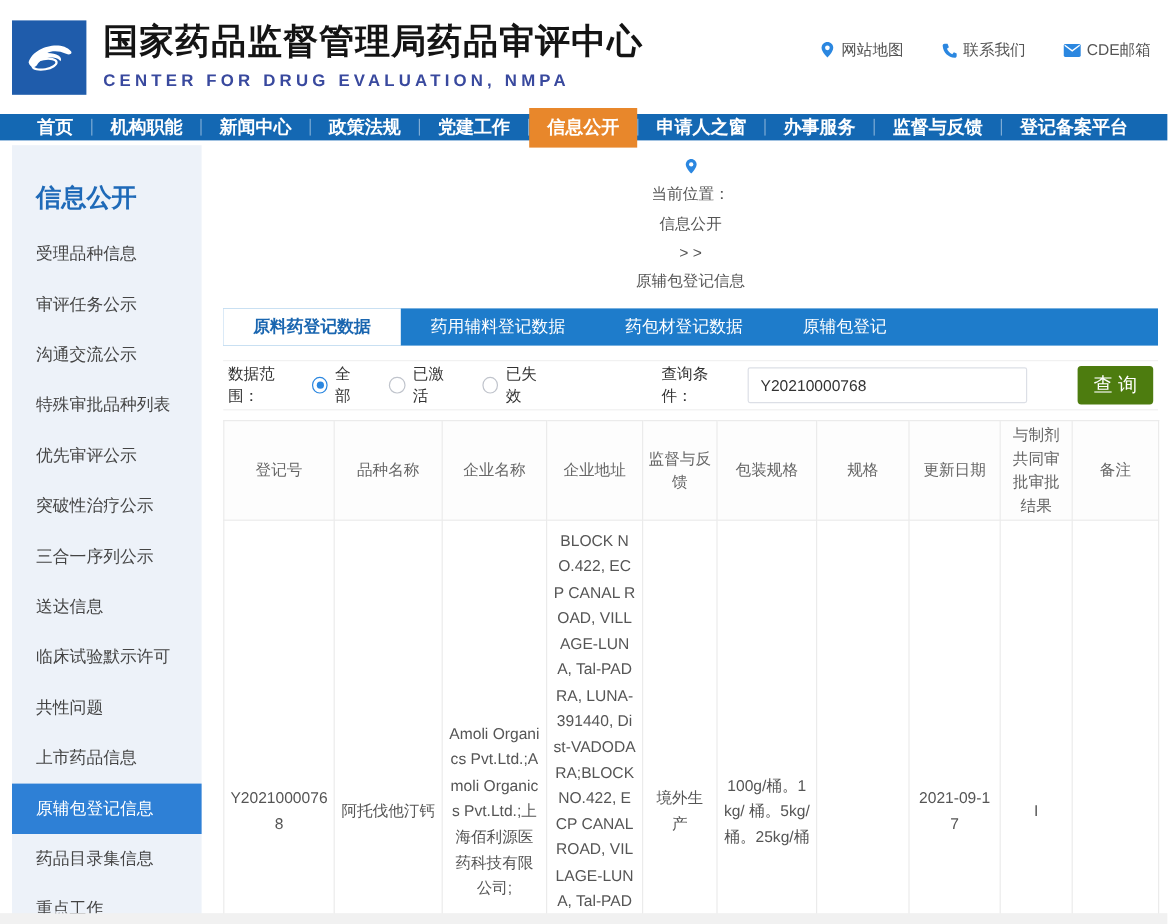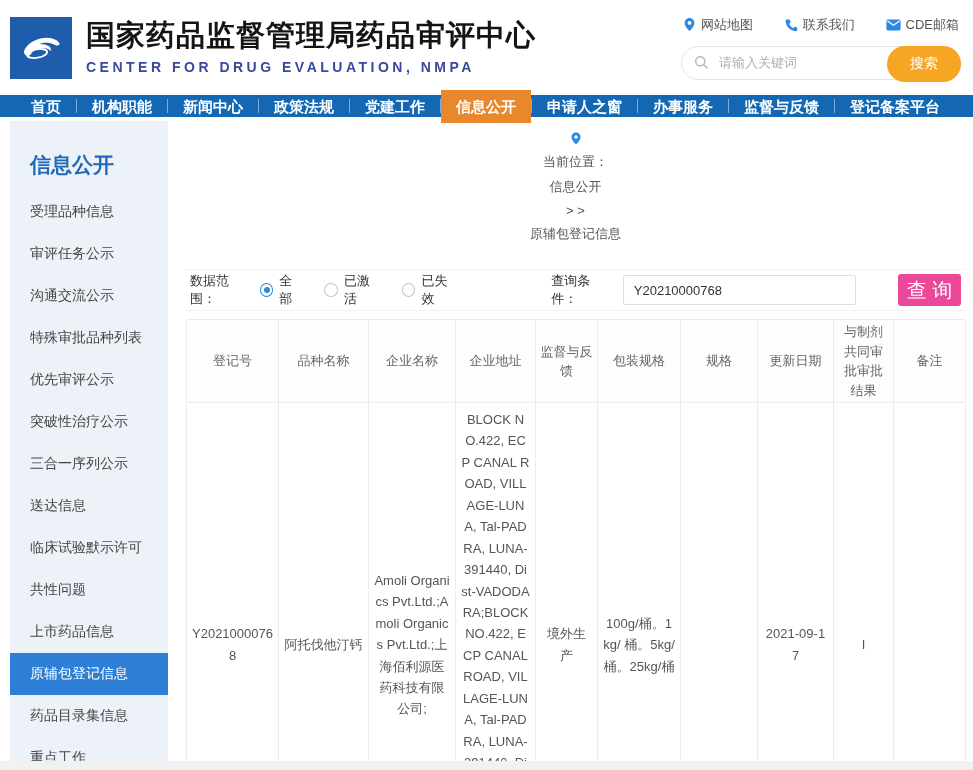--- a/index.html
+++ b/index.html
@@ -56,21 +56,21 @@
             font-size:13px; color:#333; padding:12px 4px; }
   .radio-group { display:flex; align-items:center; gap:20px; margin-left:6px; }
   .radio-opt { display:flex; align-items:center; gap:6px; cursor:pointer; }
   .radio { width:14px; height:14px; border:1px solid #c0c4cc; border-radius:50%; background:#fff; position:relative; }
   .radio.checked { border-color:#2b87e0; }
   .radio.checked::after { content:""; position:absolute; left:3px; top:3px; width:6px; height:6px;
                           border-radius:50%; background:#2b87e0; }
   .query-label { margin-left:92px; }
   .query-input { width:238px; height:30px; border:1px solid #dcdfe6; border-radius:2px;
                  padding:0 10px; font-size:13px; color:#333; outline:none; }
-  .query-btn { width:64px; height:32px; background:#ec4899; color:#fff; border:none; font-size:20px;
+  .query-btn { width:64px; height:32px; background:#4d7c0f; color:#fff; border:none; font-size:16px;
                margin-left:42px; border-radius:3px; cursor:pointer; }
 
   
   table.data { width:100%; border-collapse:collapse; margin-top:8px; font-size:13px; color:#555;
                table-layout:fixed; }
   table.data th { font-weight:400; color:#666; border:1px solid #ebebeb; height:58px;
                   background:#fdfdfd; padding:2px 4px; line-height:1.5; }
   table.data td { border:1px solid #ebebeb; text-align:center; padding:6px 5px;
                   word-break:break-all; line-height:1.65; height:317px; vertical-align:middle; }
 
@@ -115,30 +115,20 @@
       </span>
       <span class="quick-link">
         <span>
           <svg width="15" height="12" viewBox="0 0 18 14">
               <rect x="0.5" y="0.5" width="17" height="13" rx="1.6" fill="#2b87e0"></rect>
               <path d="M1.5 1.8 L9 7.4 L16.5 1.8" fill="none" stroke="#fff" stroke-width="1.4"></path>
             </svg>
         </span>
         <span>CDE邮箱</span>
       </span>
-    </div>
-    <div class="searchbar">
-      <span style="margin-right:8px;">
-        <svg width="15" height="15" viewBox="0 0 18 18">
-            <circle cx="7.5" cy="7.5" r="5.5" fill="none" stroke="#b7b7b7" stroke-width="1.8"></circle>
-            <line x1="11.8" y1="11.8" x2="16" y2="16" stroke="#b7b7b7" stroke-width="1.8"></line>
-          </svg>
-      </span>
-      <input class="search-input" type="text" placeholder="请输入关键词" style="">
-      <button class="search-btn">搜索</button>
     </div>
   </div>
 </div>
 
 <div class="nav">
   <span class="nav-item">首页</span>
   <span class="nav-sep"></span>
   <span class="nav-item">机构职能</span>
   <span class="nav-sep"></span>
   <span class="nav-item">新闻中心</span>
@@ -186,20 +176,26 @@
             <path d="M8 1 C4.7 1 2 3.7 2 7 c0 4.4 6 10 6 10 s6-5.6 6-10 C14 3.7 11.3 1 8 1 z" fill="#2b87e0"></path>
             <circle cx="8" cy="7" r="2.4" fill="#fff"></circle>
           </svg>
       </span>
       <b>当前位置：</b>
       <span>信息公开</span>
       <span>&gt; &gt;</span>
       <span>原辅包登记信息</span>
     </div>
 
+    <div class="tabs">
+      <span class="tab active">原料药登记数据</span>
+      <span class="tab">药用辅料登记数据</span>
+      <span class="tab">药包材登记数据</span>
+      <span class="tab">原辅包登记</span>
+    </div>
 
     <div class="filter">
       <span>数据范围：</span>
       <span class="radio-group">
         <span class="radio-opt">
           <span class="radio checked"></span>
           <span>全部</span>
         </span>
         <span class="radio-opt">
           <span class="radio"></span>

